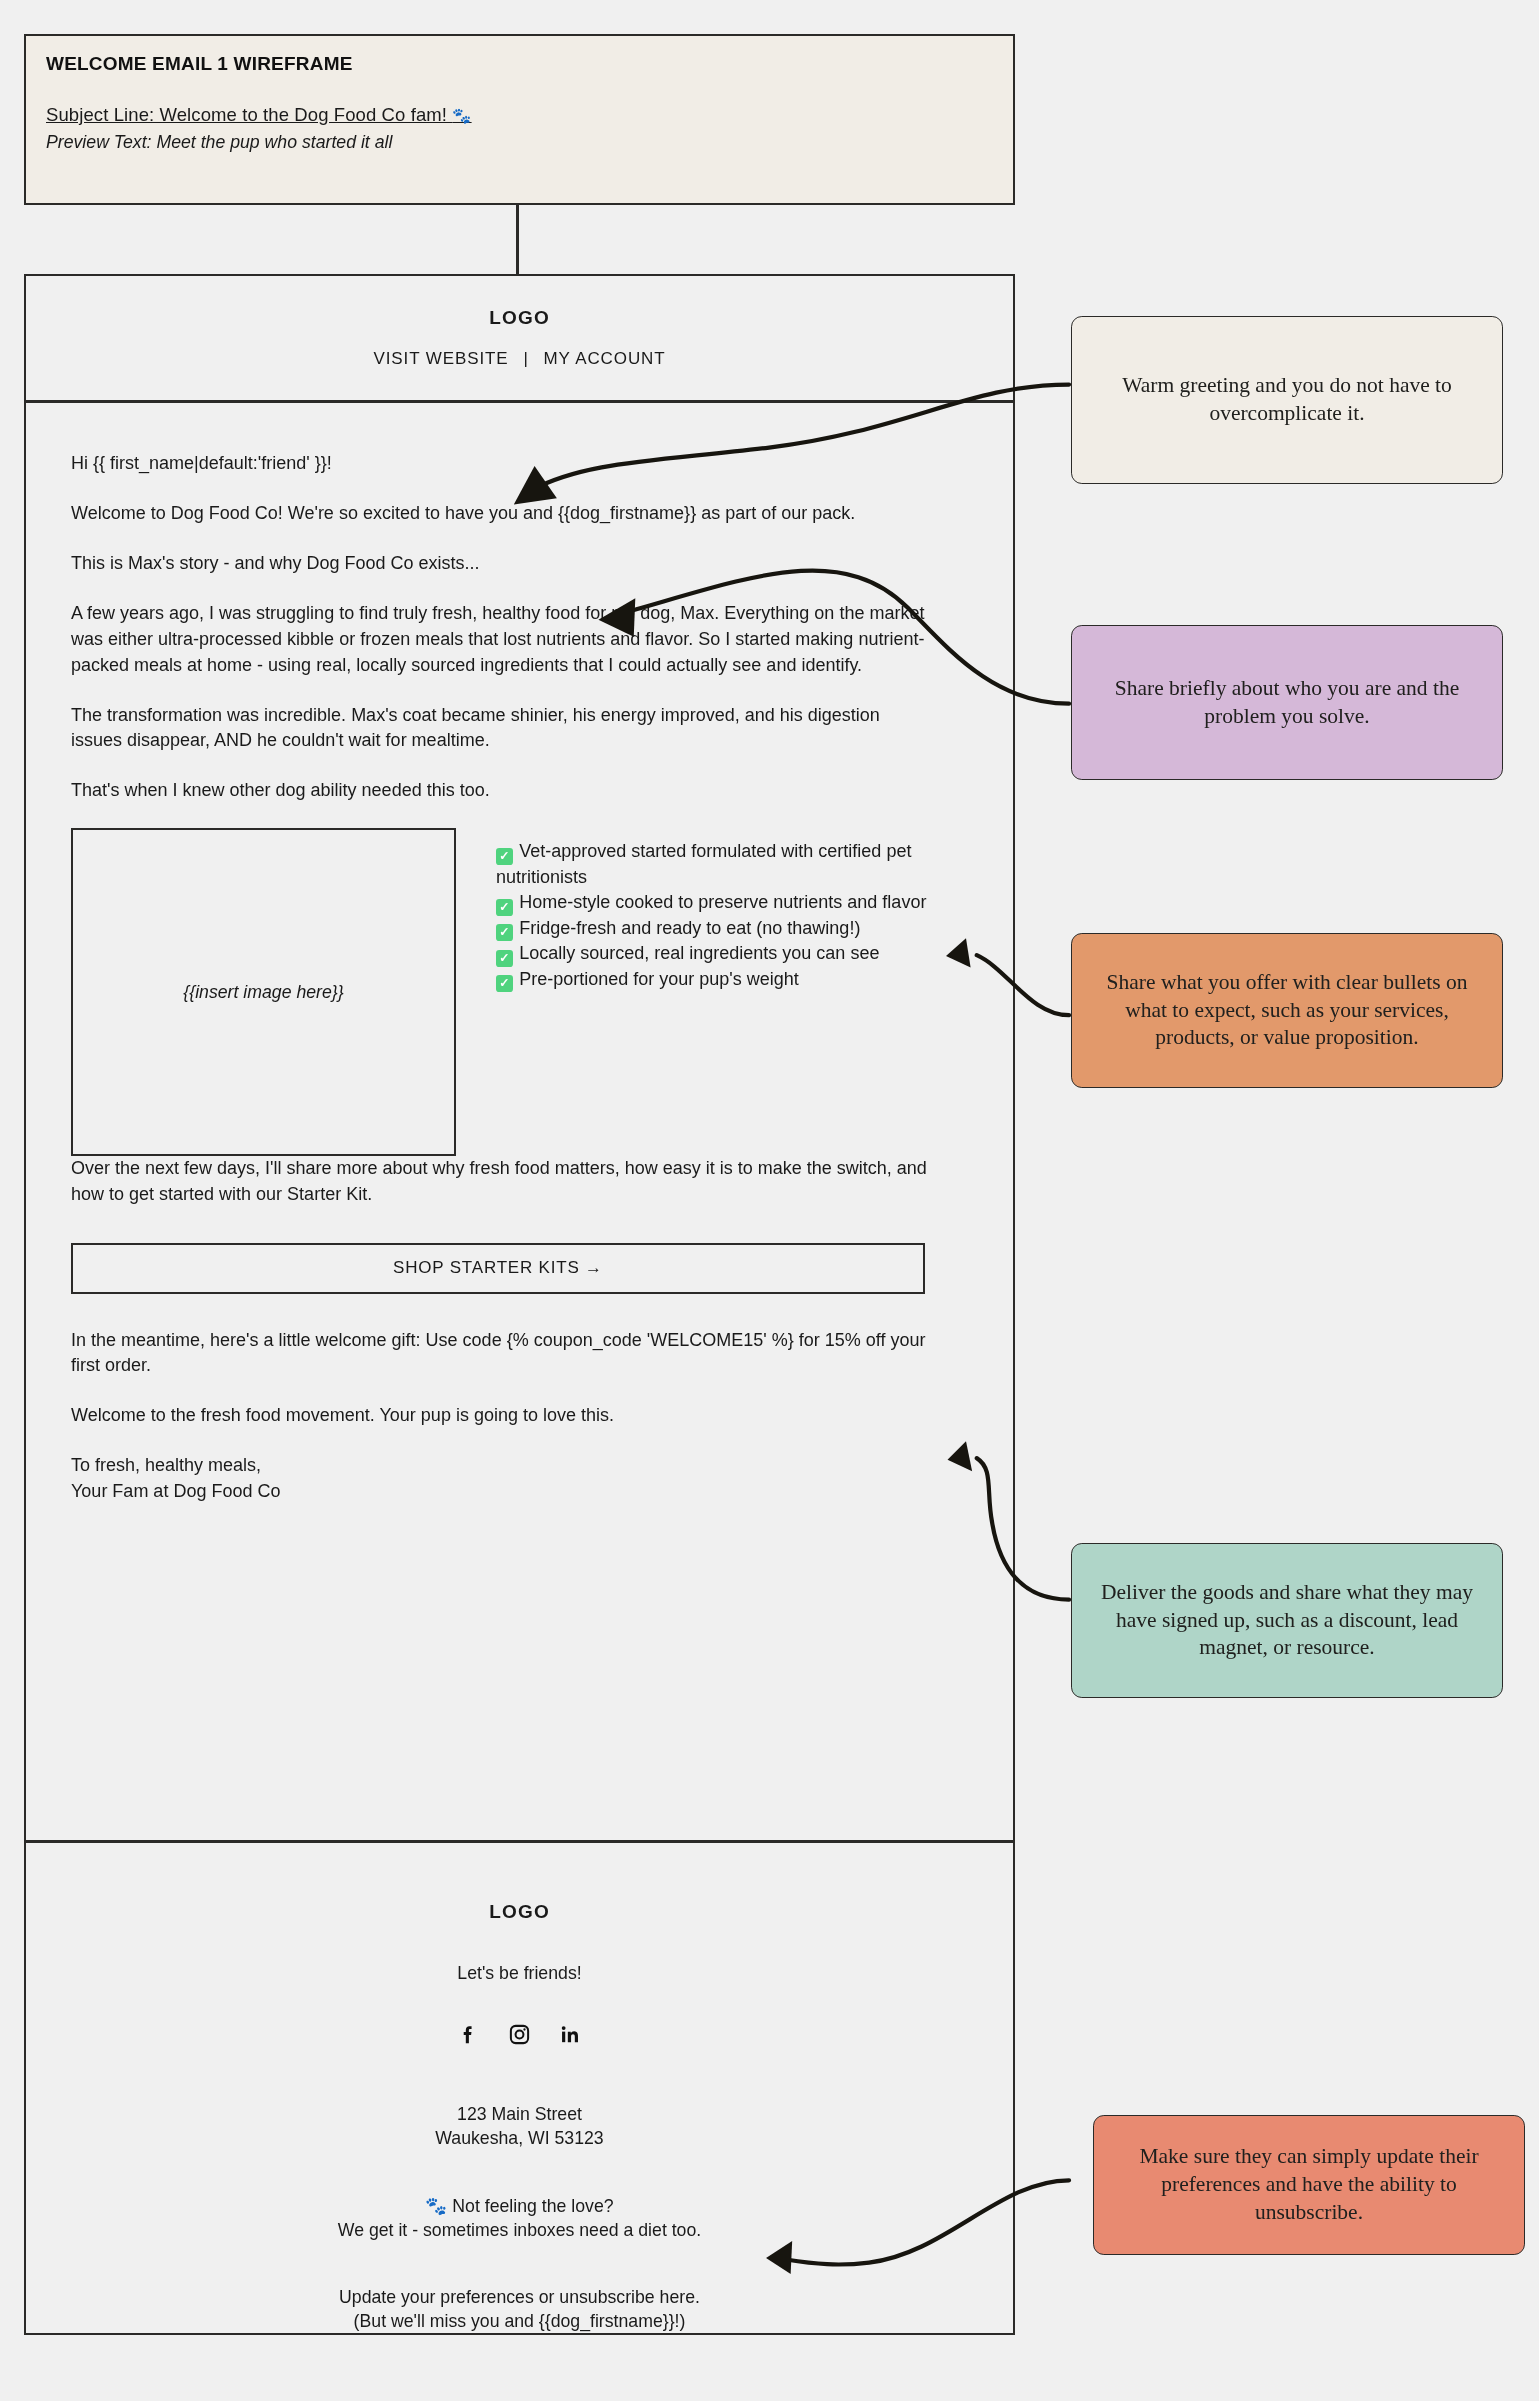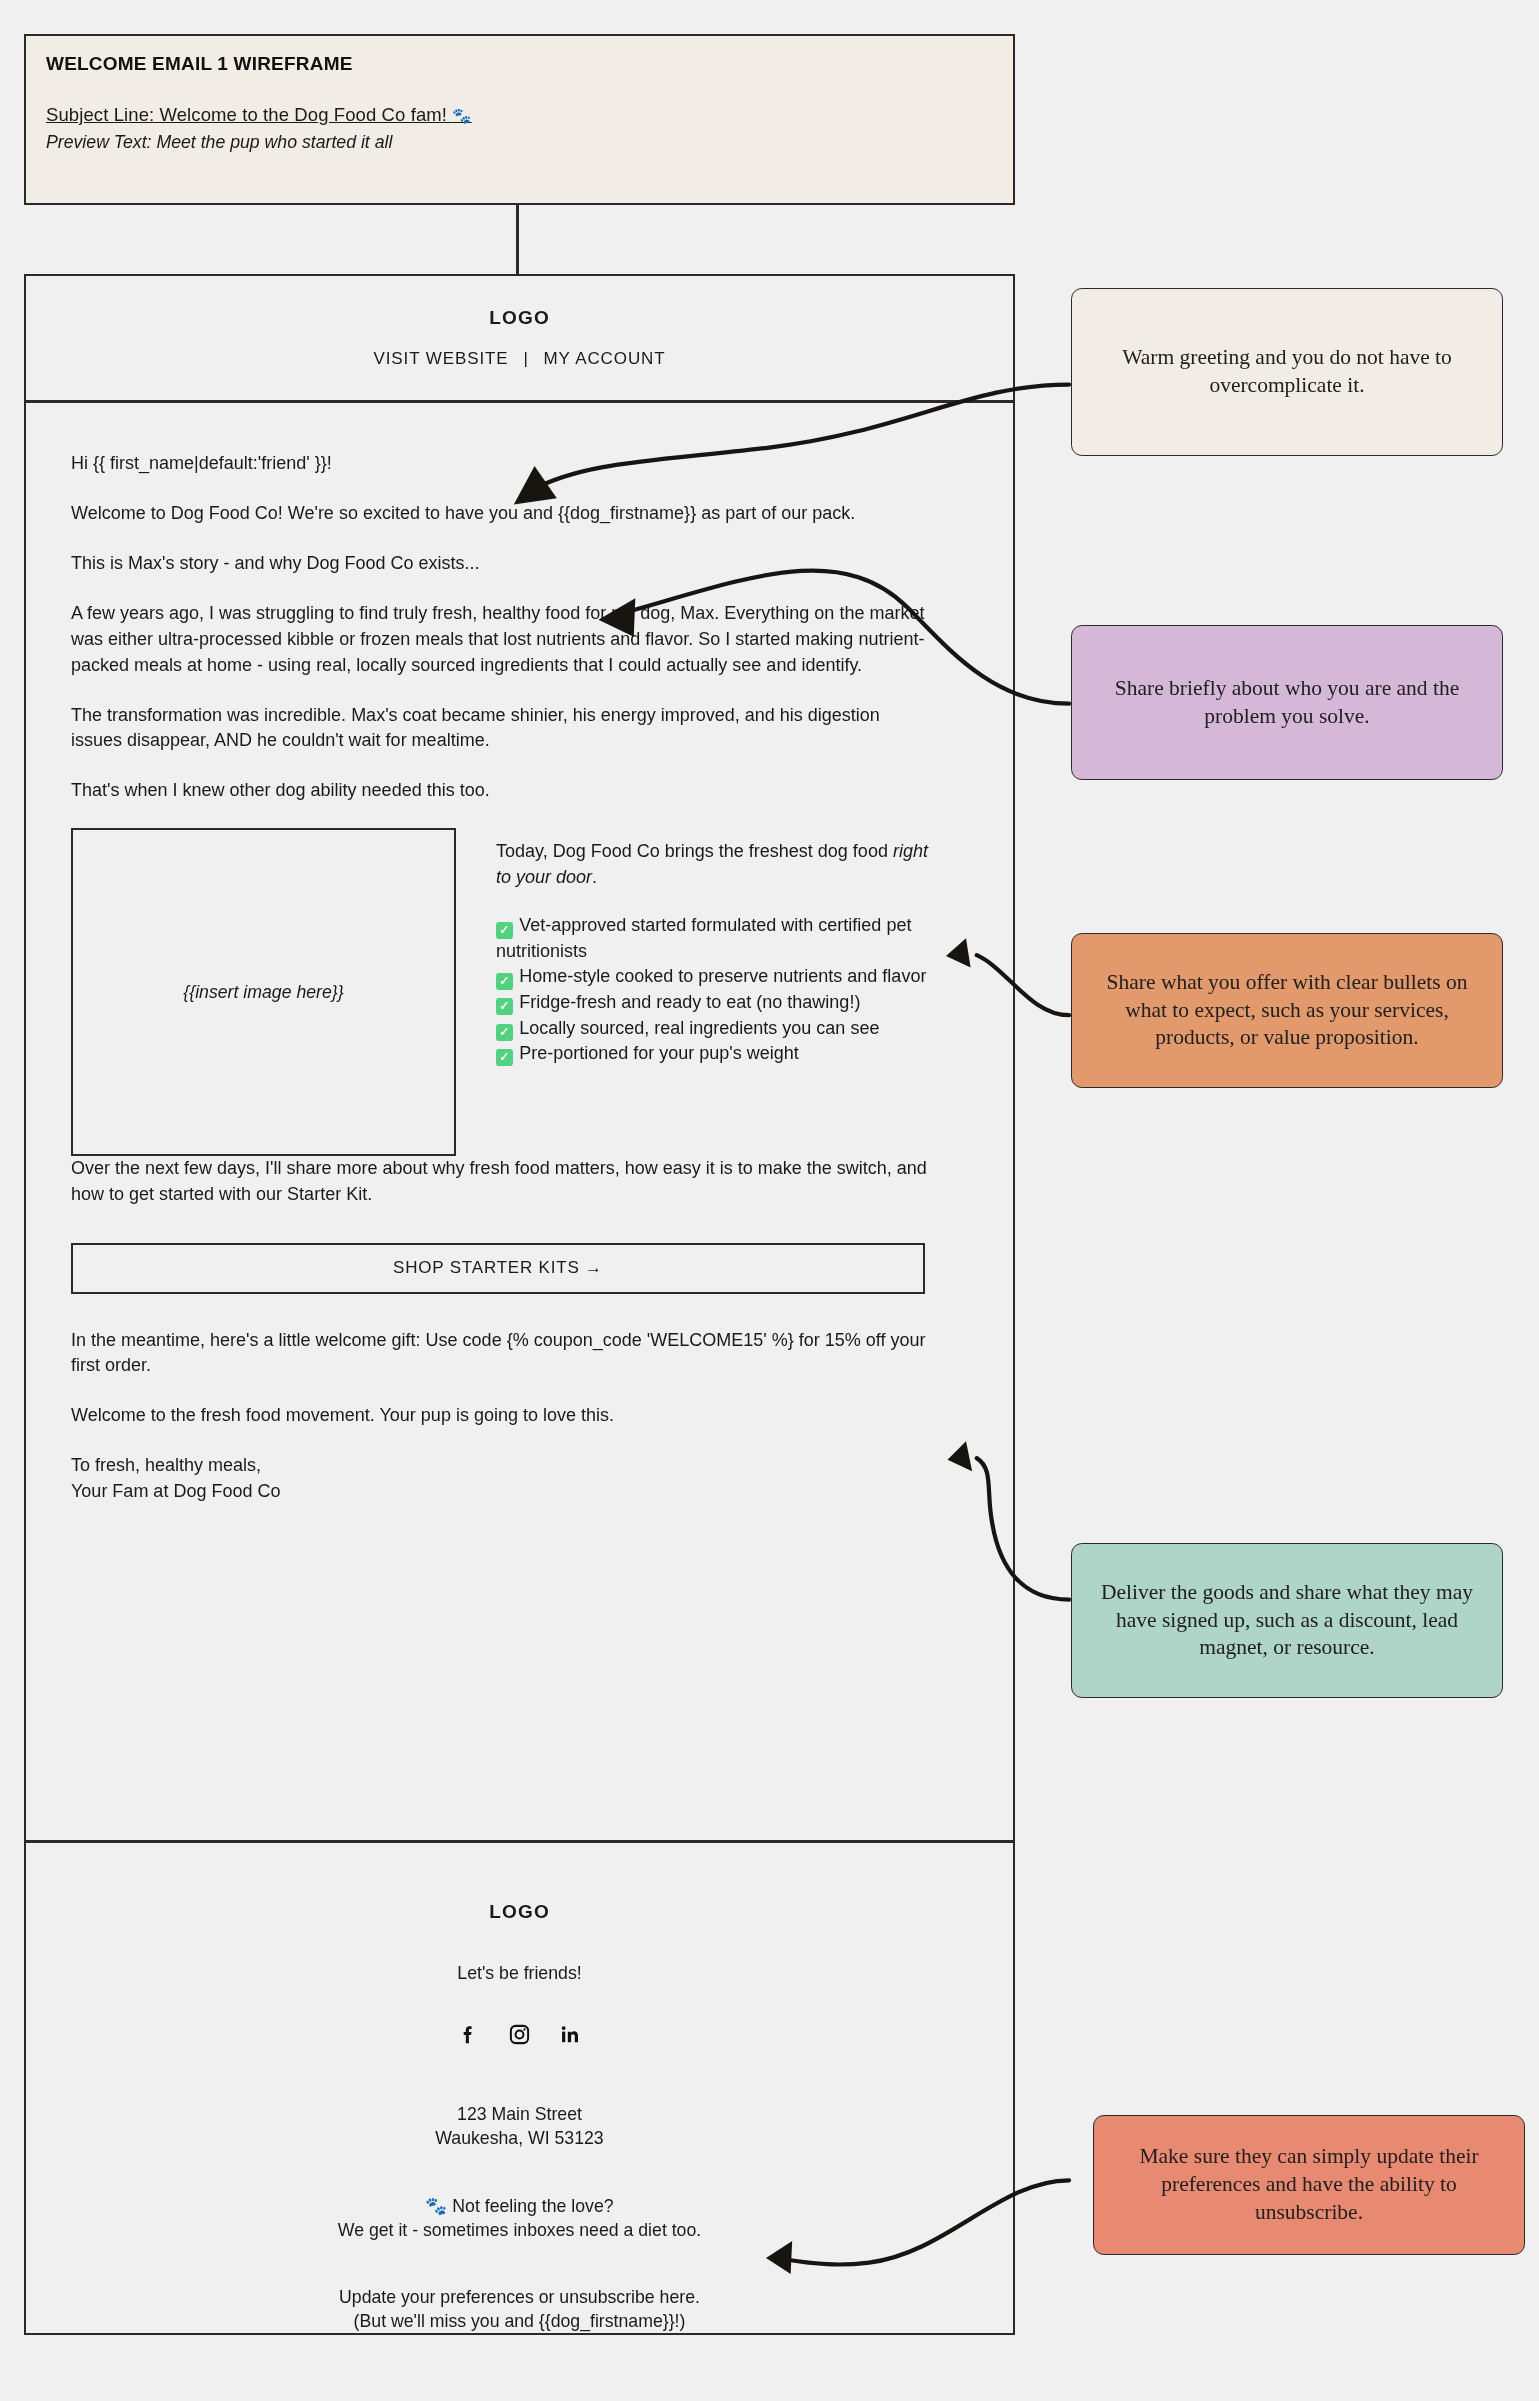--- a/index.html
+++ b/index.html
@@ -109,21 +109,21 @@
 
   
   .callout{
     position:absolute;border:1.9px solid #2b2a28;border-radius:10.8px;
     box-sizing:border-box;
     display:flex;align-items:center;justify-content:center;text-align:center;
     font-family:"Liberation Serif", serif;
     font-size:21.5px;line-height:1.30;color:#20201e;
     padding:12.3px 20px;
   }
-  #callout-1{left:1071px;top:288px;width:432px;height:168px;background:#f1ede6;}
+  #callout-1{left:1071px;top:316px;width:432px;height:168px;background:#f1ede6;}
   #callout-2{left:1071px;top:625px;width:432px;height:155px;background:#d5b8d8;}
   #callout-3{left:1071px;top:933px;width:432px;height:155px;background:#e2996b;}
   #callout-4{left:1071px;top:1543px;width:432px;height:155px;background:#afd5c8;}
   #callout-5{left:1093px;top:2115px;width:432px;height:140px;background:#e88a71;}
 
   
   .arrow-svg{position:absolute;left:0;top:0;width:1539px;height:2401px;pointer-events:none;}
   .arrow-path{fill:none;stroke:#17150f;stroke-width:5.5;stroke-linecap:round;}
   .arrow-head{fill:#17150f;}
 </style>
@@ -156,21 +156,20 @@
       <p>This is Max's story - and why Dog Food Co exists...</p>
       <p>A few years ago, I was struggling to find truly fresh, healthy food for my dog, Max. Everything on the market was either ultra-processed kibble or frozen meals that lost nutrients and flavor. So I started making nutrient-packed meals at home - using real, locally sourced ingredients that I could actually see and identify.</p>
       <p>The transformation was incredible. Max's coat became shinier, his energy improved, and his digestion issues disappear, AND he couldn't wait for mealtime.</p>
       <p class="tight">That's when I knew other dog ability needed this too.</p>
 
       <div id="feature-row">
         <div id="image-placeholder">
           <span>{{insert image here}}</span>
         </div>
         <div id="feature-copy">
-          <p class="lead"><span>Today, Dog Food Co brings the freshest dog food </span><em>right to your door</em><span>.</span></p>
           <ul id="bullet-list">
             <li><span class="check">✓</span><span>Vet-approved started formulated with certified pet nutritionists</span></li>
             <li><span class="check">✓</span><span>Home-style cooked to preserve nutrients and flavor</span></li>
             <li><span class="check">✓</span><span>Fridge-fresh and ready to eat (no thawing!)</span></li>
             <li><span class="check">✓</span><span>Locally sourced, real ingredients you can see</span></li>
             <li><span class="check">✓</span><span>Pre-portioned for your pup's weight</span></li>
           </ul>
         </div>
       </div>
 

